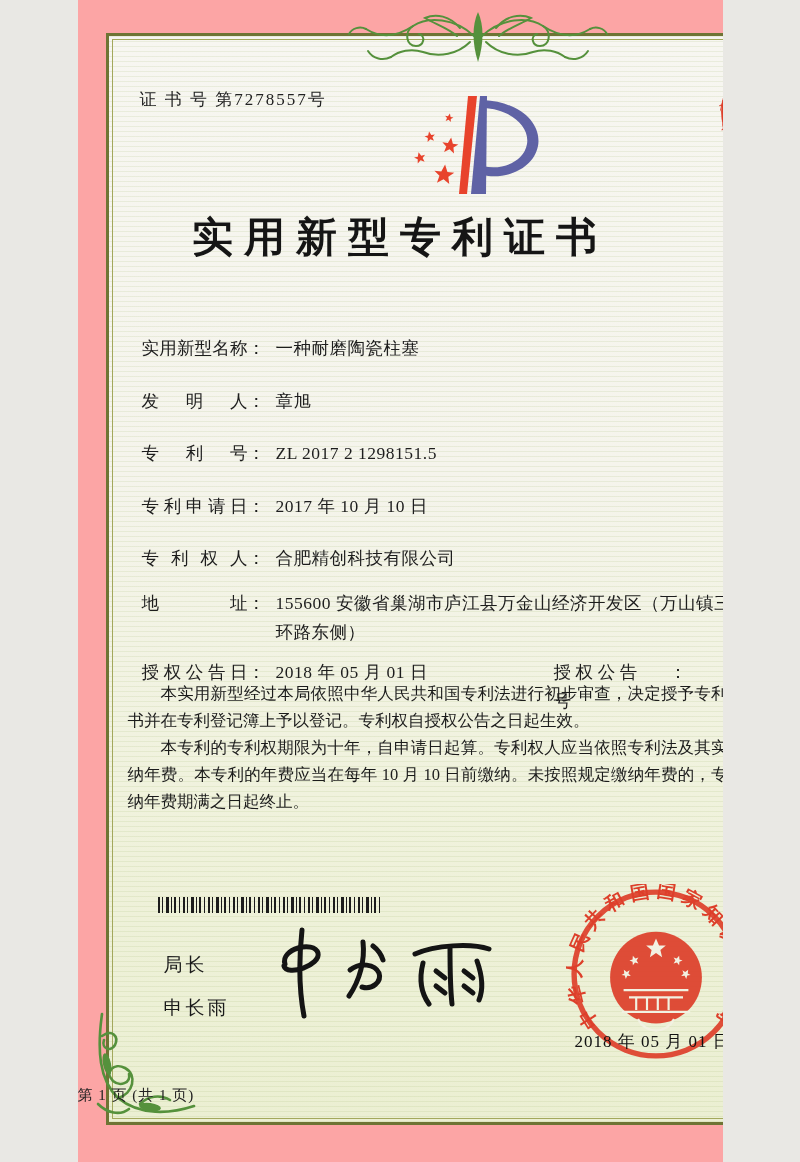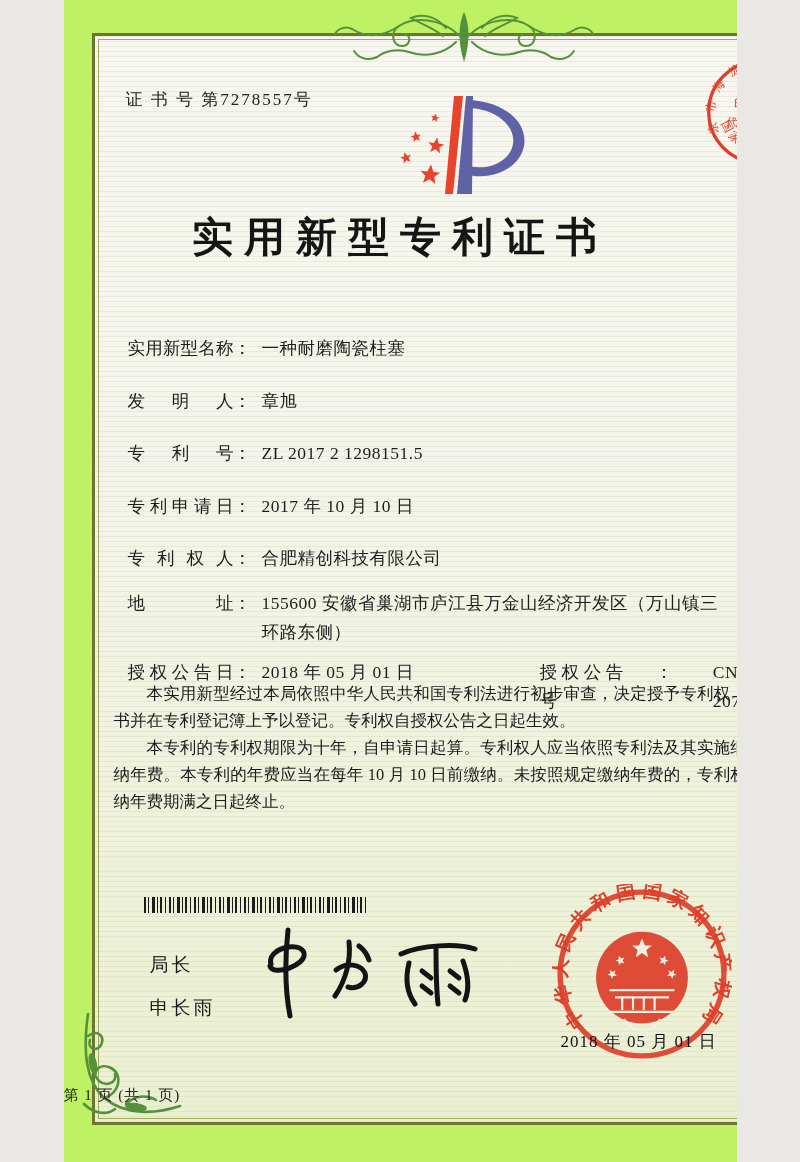--- a/index.html
+++ b/index.html
@@ -1,17 +1,17 @@
 <!DOCTYPE html>
 <html><head>
 <meta charset="utf-8">
 <style>
   html,body{margin:0;padding:0;}
   body{background:#e9e8e4;font-family:"Liberation Serif","DejaVu Serif",serif;}
-  .page{position:relative;width:645px;height:1162px;background:#bef264;overflow:hidden;margin:0 auto;padding-left:28px;}
+  .page{position:relative;width:645px;height:1162px;background:#fca5a5;overflow:hidden;margin:0 auto;}
   
   .frame{position:absolute;left:28px;top:33px;width:734px;height:1086px;
          border:3px solid #6e7434;
          background:linear-gradient(180deg,#f7f6f1 0%,#f5f4ec 40%,#f0f2dd 70%,#ebefd2 100%);}
   .frame .inner-line{position:absolute;inset:3px;border:1px solid #a3a85c;pointer-events:none;}
   .frame .guilloche{position:absolute;inset:0;
          background:repeating-linear-gradient(0deg,rgba(160,185,110,0.16) 0 1px,rgba(255,255,255,0) 1px 5px);
          pointer-events:none;}
   
   .ornament{position:absolute;color:#55913c;}

